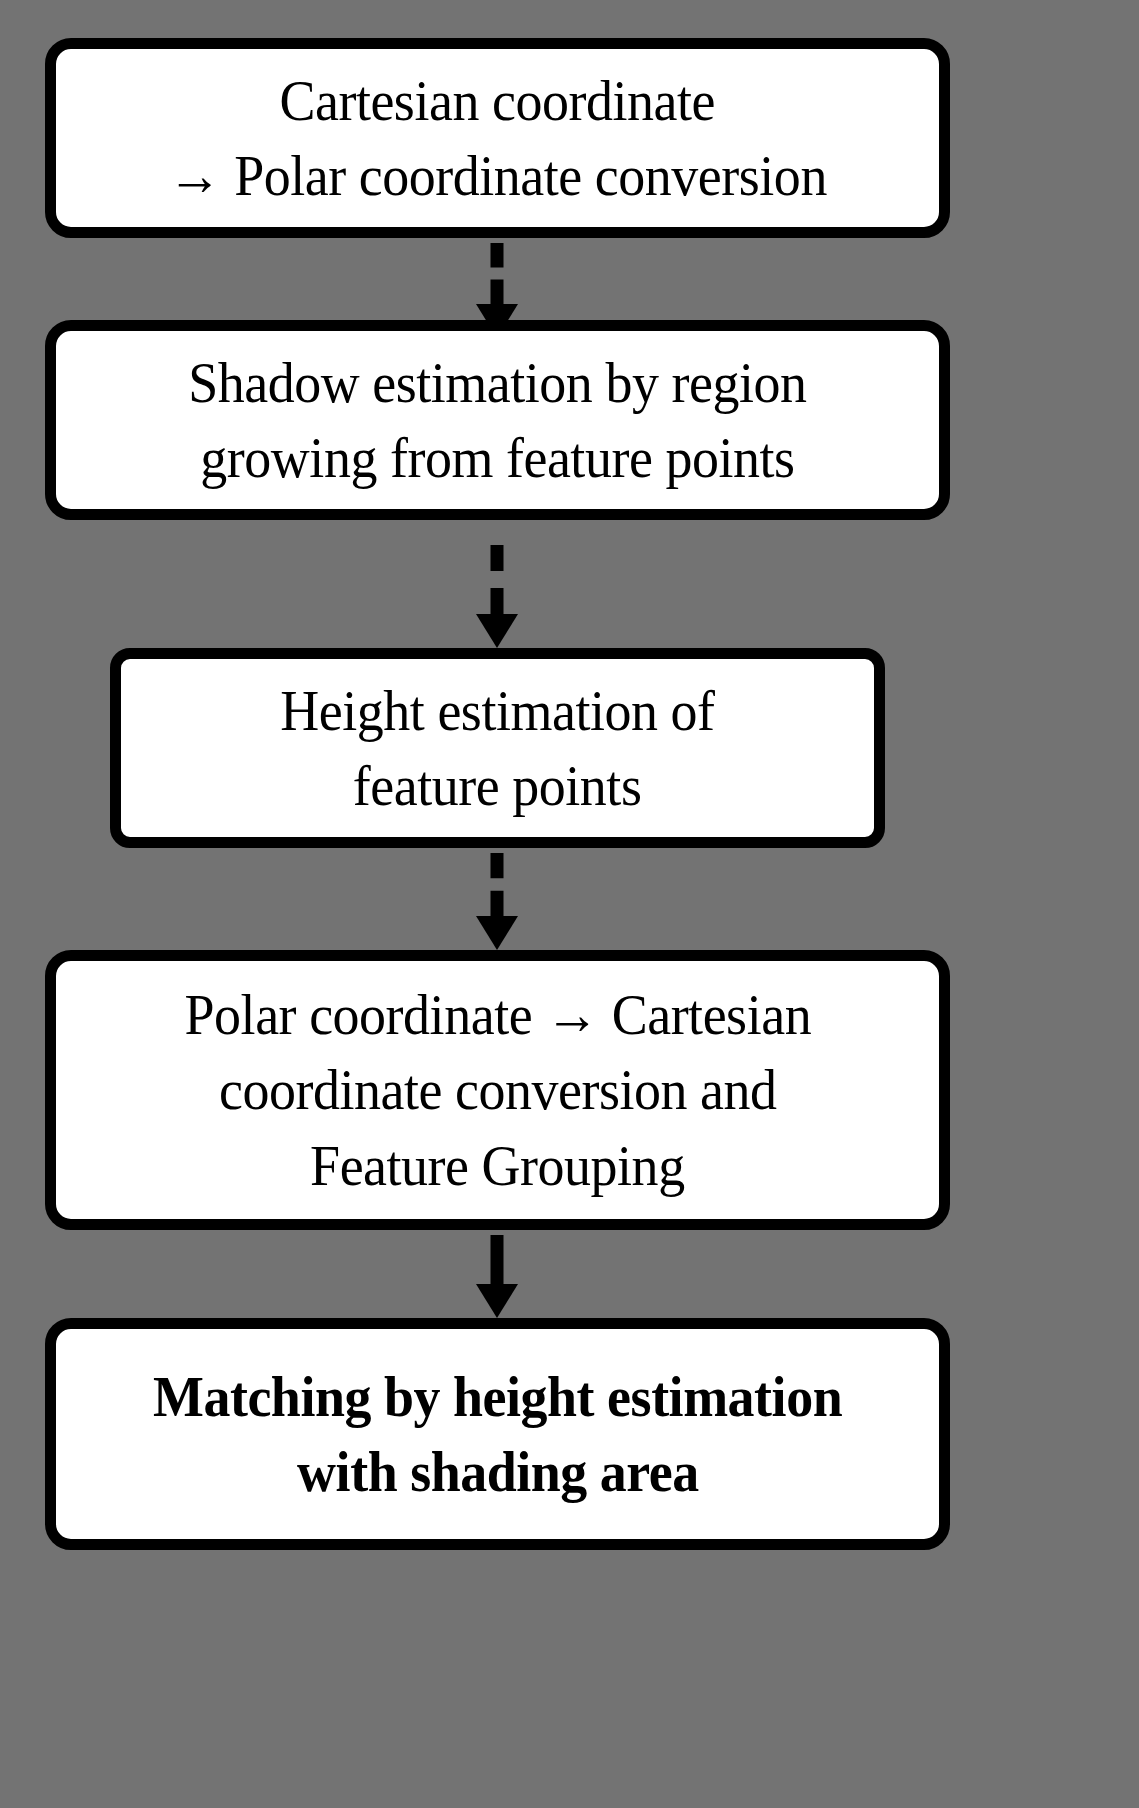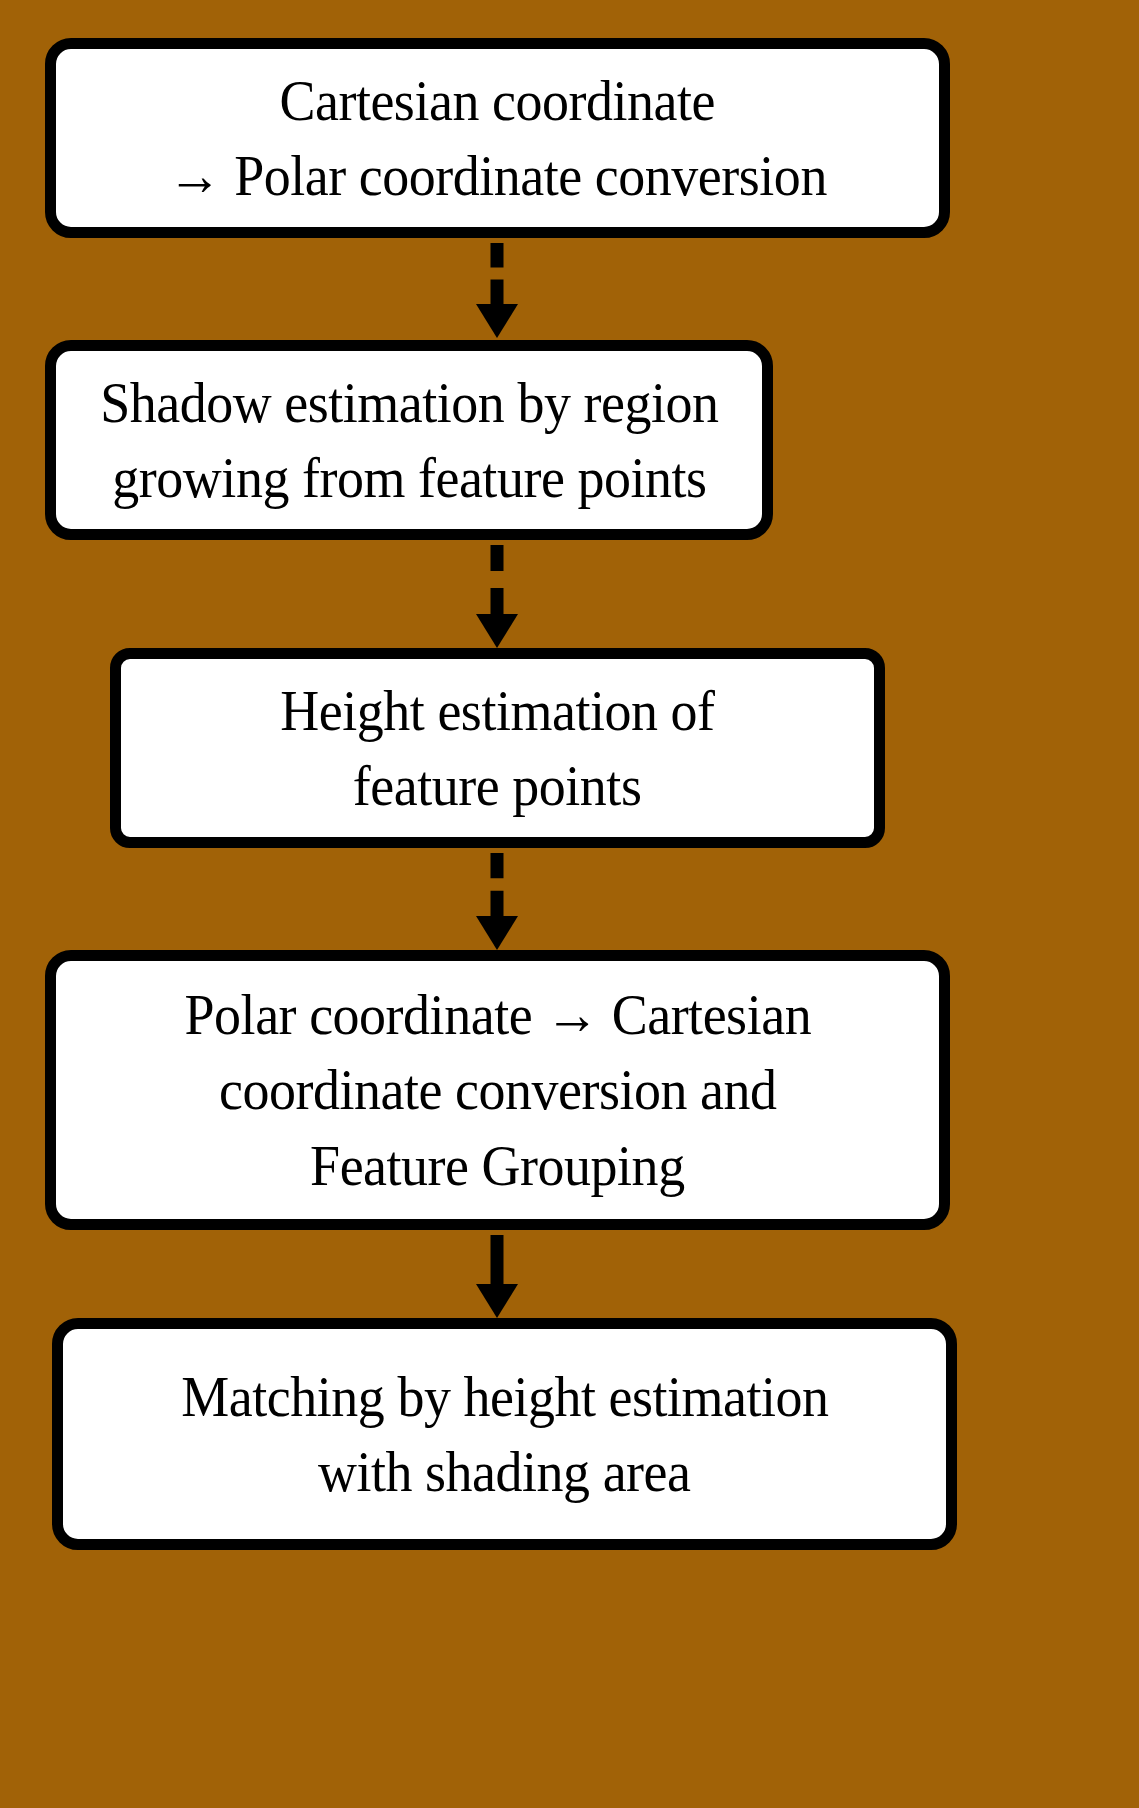--- a/index.html
+++ b/index.html
@@ -8,21 +8,21 @@
     background: #ffffff;
   }
   body {
     font-family: "Liberation Serif", "DejaVu Serif", serif;
     color: #000000;
   }
   #flowchart-root {
     position: relative;
     width: 1139px;
     height: 1808px;
-    background: #a16207;
+    background: #737373;
     overflow: hidden;
   }
   .node-box {
     position: absolute;
     box-sizing: border-box;
     background: #ffffff;
     border: 11px solid #000000;
     border-radius: 26px;
     display: flex;
     flex-direction: column;
@@ -72,21 +72,21 @@
   <div class="node-box" style="left:45px; top:38px; width:905px; height:200px;">
     <span class="node-line">Cartesian coordinate</span>
     <span class="node-line">→ Polar coordinate conversion</span>
   </div>
 
   <div class="connector" style="left:480px; top:243px; height:95px;">
     <div class="connector-stem" style="height:61px;"></div>
     <div class="connector-head"></div>
   </div>
 
-  <div class="node-box" style="left:45px; top:340px; width:728px; height:200px;">
+  <div class="node-box" style="left:45px; top:320px; width:905px; height:200px;">
     <span class="node-line">Shadow estimation by region</span>
     <span class="node-line">growing from feature points</span>
   </div>
 
   <div class="connector" style="left:480px; top:545px; height:103px;">
     <div class="connector-stem" style="height:69px;"></div>
     <div class="connector-head"></div>
   </div>
 
   <div class="node-box" style="left:110px; top:648px; width:775px; height:200px;border-radius:20px;">
@@ -103,18 +103,18 @@
     <span class="node-line">Polar coordinate → Cartesian</span>
     <span class="node-line">coordinate conversion and</span>
     <span class="node-line">Feature Grouping</span>
   </div>
 
   <div class="connector" style="left:480px; top:1235px; height:83px;">
     <div class="connector-stem" style="height:49px;"></div>
     <div class="connector-head"></div>
   </div>
 
-  <div class="node-box" style="left:52px; top:1318px; width:905px; height:232px;">
+  <div class="node-box" style="left:45px; top:1318px; width:905px; height:232px;font-weight:bold;">
     <span class="node-line">Matching by height estimation</span>
     <span class="node-line">with shading area</span>
   </div>
 
 </div>
 
 </body></html>

